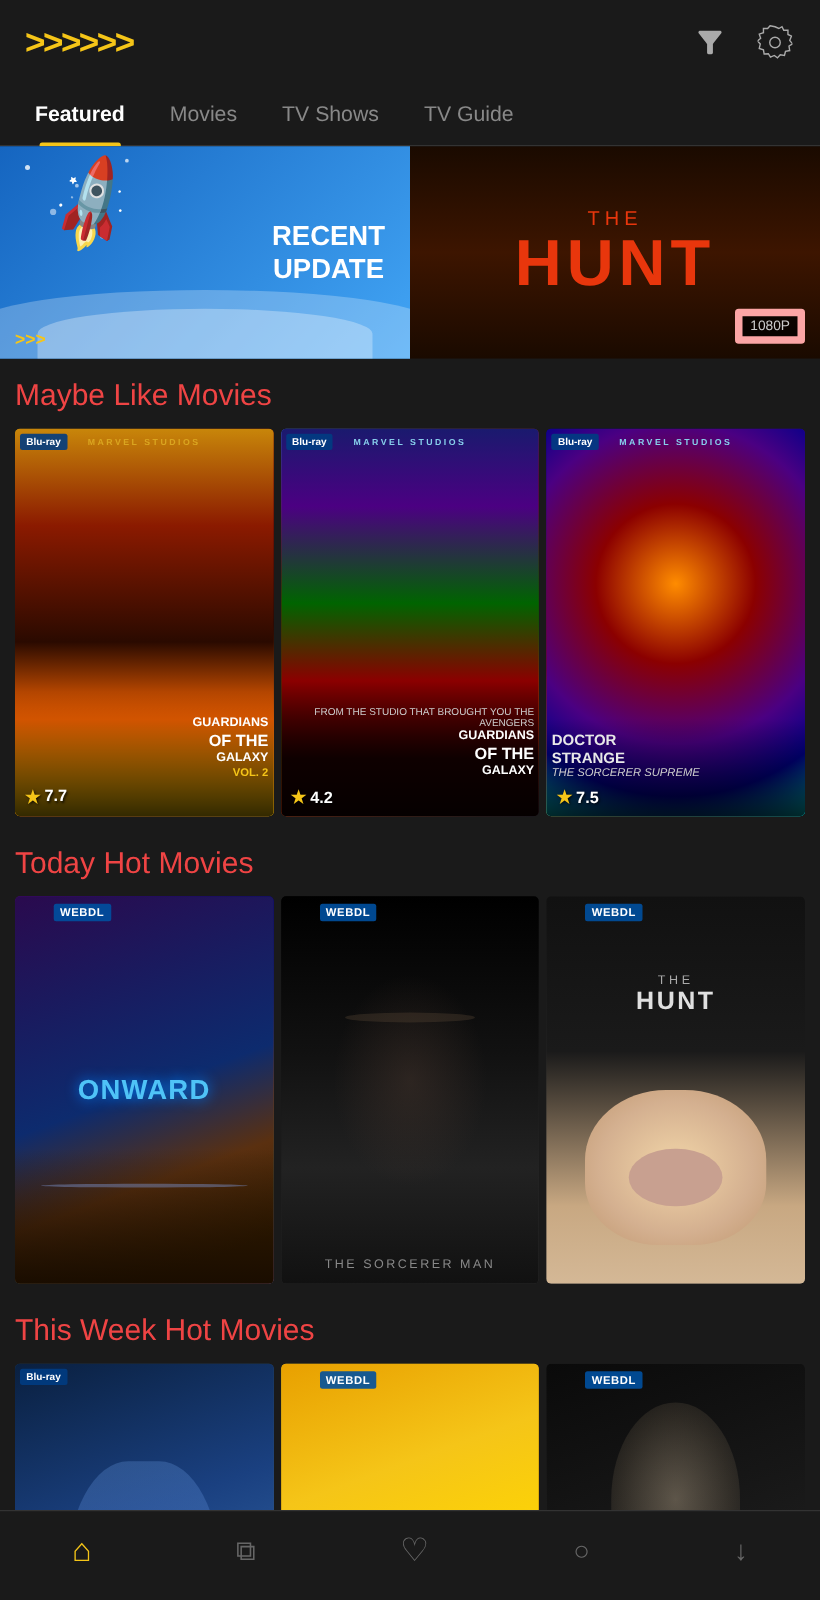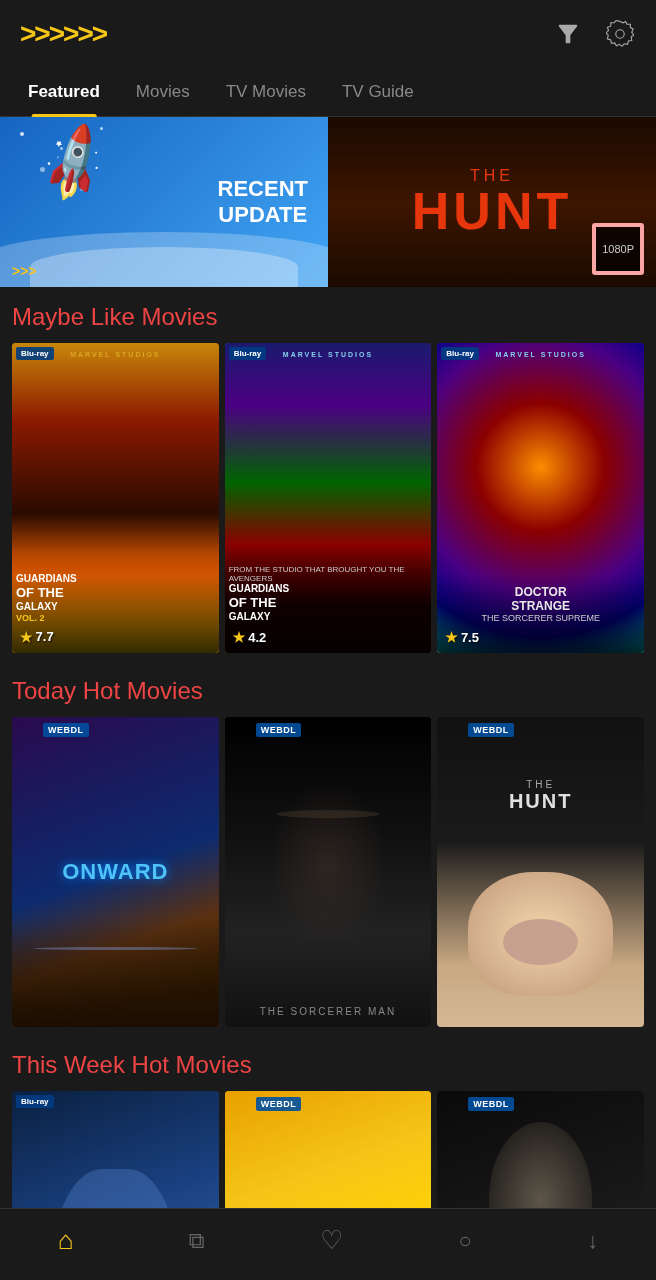--- a/index.html
+++ b/index.html
@@ -110,24 +110,24 @@
       align-items: center;
       justify-content: center;
       flex-direction: column;
       background: linear-gradient(180deg, #1a0a00 0%, #3d1500 50%, #1a0a00 100%);
     }
     .badge-1080p {
       position: absolute;
       bottom: 12px;
       right: 12px;
       background: rgba(0,0,0,0.7);
-      border: 4px solid #fca5a5;
+      border: 6px solid #fca5a5;
       color: #ccc;
       font-size: 11px;
-      padding: 16px 6px;
+      padding: 2px 6px;
       border-radius: 3px;
     }
 
     
     .section {
       padding: 16px 12px 8px 12px;
     }
     .section-title {
       font-size: 24px;
       font-weight: 400;
@@ -306,44 +306,44 @@
       background: #fff;
       border-radius: 50%;
     }
 
     
     .gotg-overlay {
       position: absolute;
       bottom: 0; left: 0; right: 0;
       padding: 20px 4px 30px;
       background: linear-gradient(transparent, rgba(0,0,0,0.8));
-      text-align: left;
+      text-align: right;
     }
     .gotg-text {
       font-size: 10px;
       font-weight: 900;
       color: #fff;
       line-height: 1.2;
     }
     .gotg-main {
       font-size: 13px;
       font-weight: 900;
     }
 
     .dr-strange-overlay {
       position: absolute;
       bottom: 0; left: 0; right: 0;
       padding: 10px 4px 28px;
       background: linear-gradient(transparent, rgba(0,0,0,0.8));
-      text-align: center;
     }
     .dr-strange-text {
       font-size: 9px;
       color: #ccc;
       line-height: 1.3;
+      font-style: italic;
     }
     .dr-strange-main {
       font-size: 12px;
       font-weight: 900;
       color: #e8e8e8;
     }
 
     
     .wonderland-text {
       position: absolute;
@@ -380,21 +380,21 @@
           <polygon points="50,5 61,10 70,5 75,15 87,15 87,27 97,32 92,44 100,54 90,60 92,73 80,75 77,87 65,85 57,94 48,87 37,92 31,82 19,83 17,71 5,67 8,54 0,46 9,38 5,26 17,22 17,10 29,10 36,2" fill="none" stroke="#aaa" stroke-width="4"></polygon>
           <circle cx="50" cy="50" r="15" fill="none" stroke="#aaa" stroke-width="4"></circle>
         </svg>
       </div>
     </div>
   </div>
 
   <div class="tabs">
     <div class="tab active">Featured</div>
     <div class="tab">Movies</div>
-    <div class="tab">TV Movies</div>
+    <div class="tab">TV Shows</div>
     <div class="tab">TV Guide</div>
   </div>
 
   <div class="banner-section">
 
     <div class="banner-left">
 
       <div class="star-dot" style="width:4px;height:4px;top:15px;left:20px;opacity:0.8;"></div>
       <div class="star-dot" style="width:3px;height:3px;top:30px;left:60px;opacity:0.6;"></div>
       <div class="star-dot" style="width:5px;height:5px;top:50px;left:40px;opacity:0.5;"></div>

